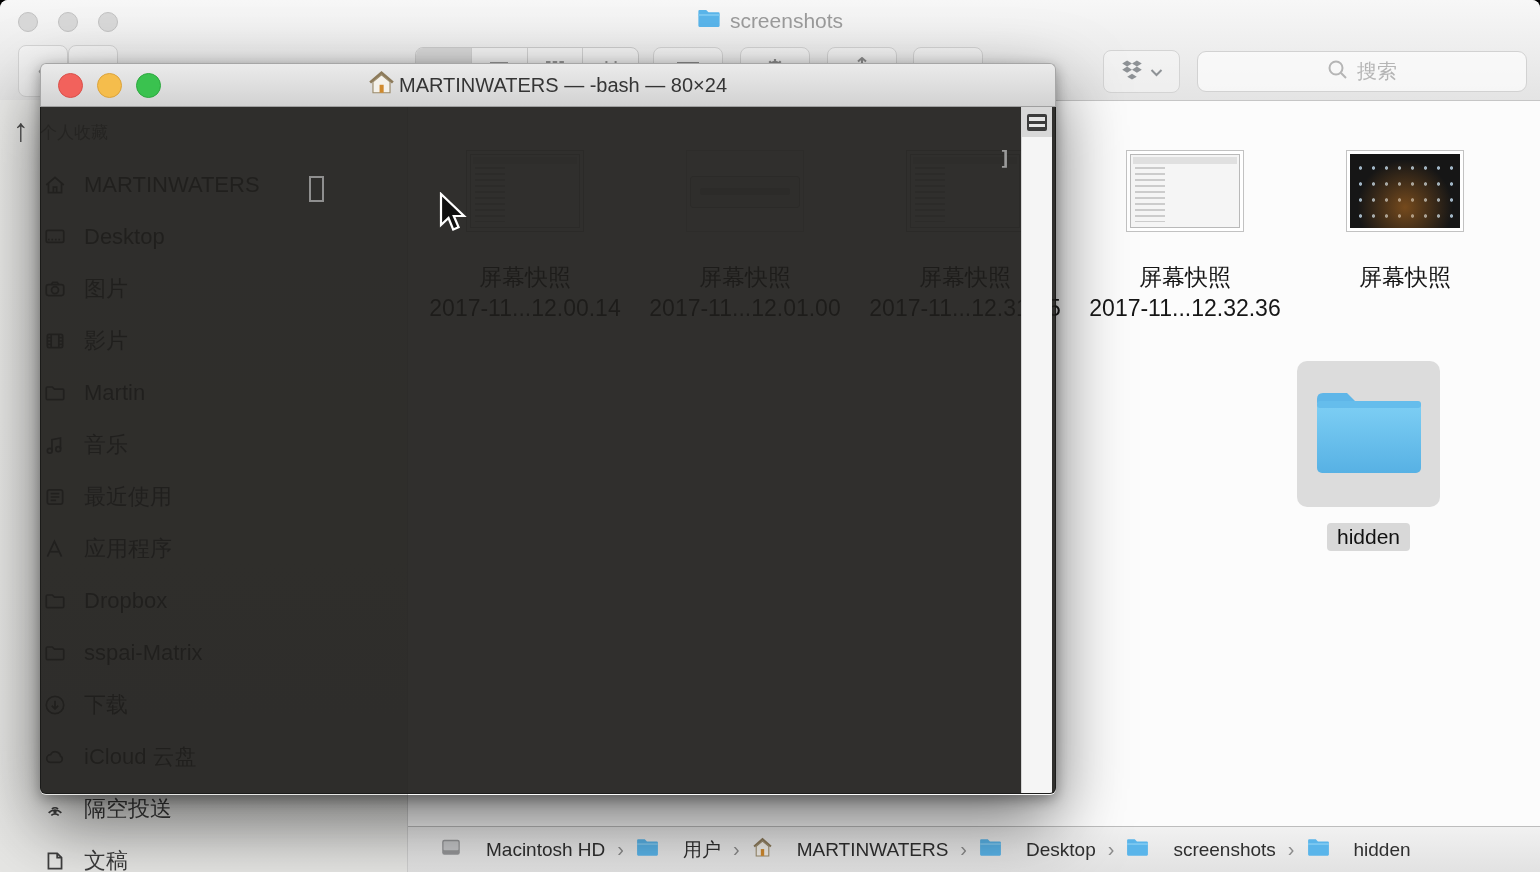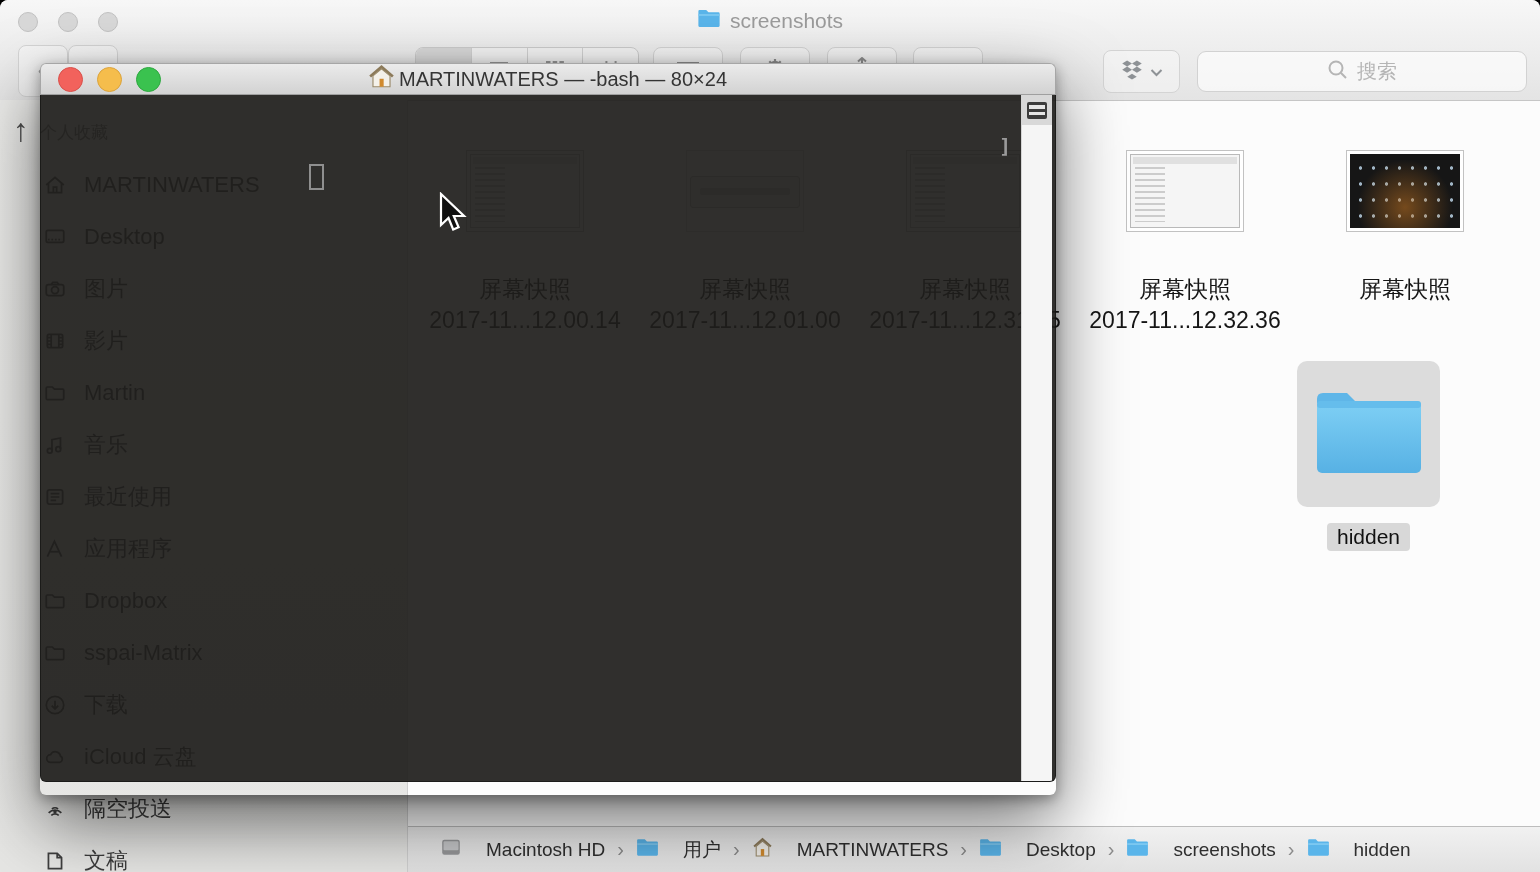--- a/index.html
+++ b/index.html
@@ -44,37 +44,37 @@
     background:repeating-linear-gradient(#cccccc 0 2px,transparent 2px 6px);}
   .file-cell[data-kind="bar"] .thumb{border-color:#d8d8d8;}
   .file-cell[data-kind="bar"] .shot{background:transparent;}
   .file-cell[data-kind="bar"] .shot::before{content:"";position:absolute;left:0;right:0;top:22px;height:30px;
     background:#f0f0f0;border:1px solid #b9b9b9;border-radius:3px;}
   .file-cell[data-kind="bar"] .shot::after{content:"";position:absolute;left:10px;right:10px;top:34px;height:7px;background:#c9c9c9;border-radius:2px;}
   .file-cell[data-kind="desktop"] .shot{background:
       radial-gradient(circle at 50% 72%,rgba(196,117,34,.55),rgba(0,0,0,0) 62%),
       radial-gradient(circle,#9fb4c4 1.4px,transparent 2px),#161616;
       background-size:100% 100%,13px 16px;background-position:0 0,4px 6px;}
-  .file-label{margin-top:42px;font-size:23px;line-height:31px;color:#161616;}
+  .file-label{margin-top:30px;font-size:23px;line-height:31px;color:#161616;}
 
   
   .hidden-item{position:absolute;left:1297px;top:361px;width:143px;text-align:center;}
   .sel-box{width:143px;height:146px;background:#dcdcdc;border-radius:10px;display:flex;align-items:center;justify-content:center;}
   .sel-label{display:inline-block;margin-top:16px;background:#d8d8d8;border-radius:4px;padding:2px 10px;font-size:21px;color:#111;}
 
   
   .pathbar{position:absolute;left:408px;right:0;bottom:0;height:46px;background:linear-gradient(#f1f1f1,#e2e2e2);
     border-top:1px solid #bdbdbd;display:flex;align-items:center;padding-left:32px;box-sizing:border-box;font-size:19px;color:#2f2f2f;}
   .pb-item{display:flex;align-items:center;gap:24px;}
   .pb-sep{color:#8a8a8a;margin:0 12px;font-size:20px;}
 
   
   .terminal{position:absolute;left:40px;top:63px;width:1016px;height:732px;z-index:50;border-radius:6px;
     box-shadow:0 28px 70px rgba(0,0,0,.55),0 4px 14px rgba(0,0,0,.35);}
-  .t-titlebar{height:32px;background:linear-gradient(#ebebeb,#d2d2d2);border:1px solid #a6a6a6;border-bottom:1px solid #9f9f9f;
+  .t-titlebar{height:44px;background:linear-gradient(#ebebeb,#d2d2d2);border:1px solid #a6a6a6;border-bottom:1px solid #9f9f9f;
     border-radius:6px 6px 0 0;position:relative;display:flex;align-items:center;justify-content:center;gap:5px;
     font-size:20px;color:#353535;box-sizing:border-box;}
   .t-lights{position:absolute;left:17px;top:0;height:100%;display:flex;align-items:center;gap:14px;}
   .t-light{width:25px;height:25px;border-radius:50%;box-sizing:border-box;}
   .t-body{position:relative;height:687px;background:rgba(30,29,27,0.92);border-radius:0 0 6px 6px;overflow:hidden;
     border:1px solid rgba(0,0,0,.4);border-top:none;box-sizing:border-box;}
   .t-lines{padding:8px 0 0 15px;font-family:"DejaVu Sans Mono",monospace;font-weight:bold;font-size:20px;
     line-height:29px;color:#f3f3f3;white-space:pre;}
   .t-lines .t-line:nth-child(2){text-indent:-12px;}
   .t-mark-close{position:absolute;top:39px;right:44px;font-family:"DejaVu Sans Mono",monospace;font-weight:bold;

